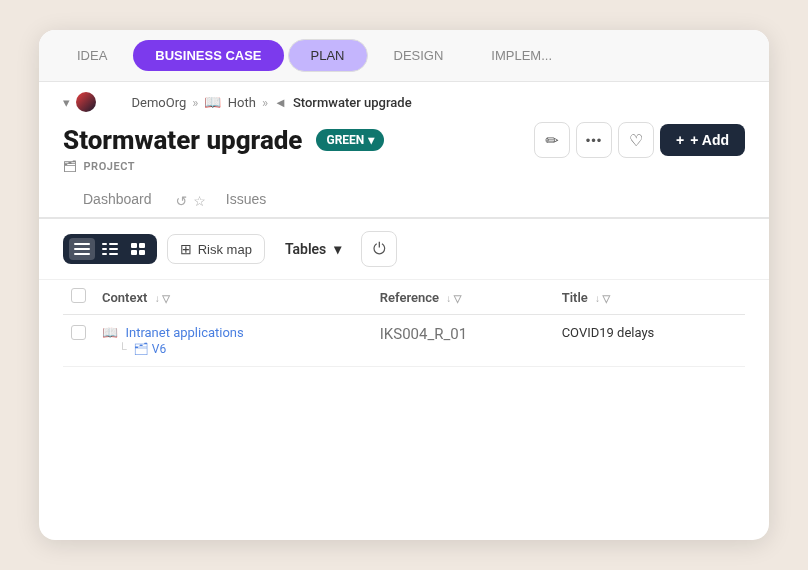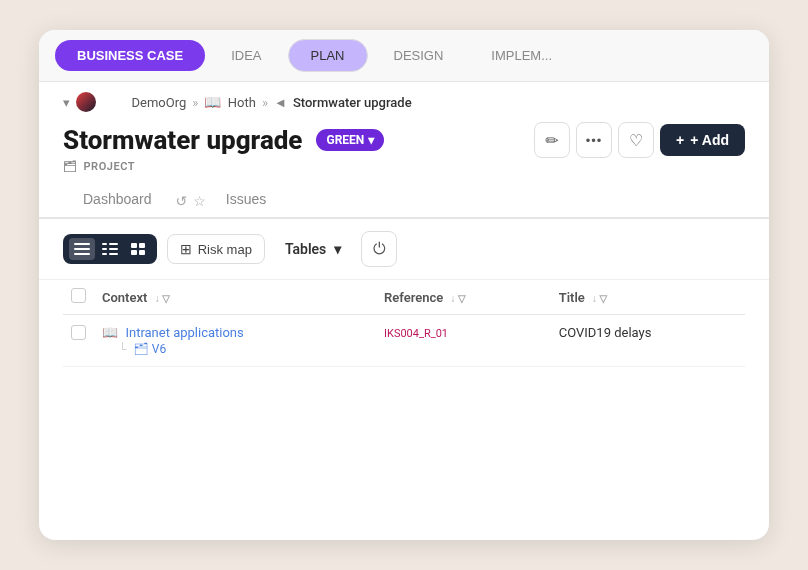--- a/index.html
+++ b/index.html
@@ -93,21 +93,21 @@
       align-items: center;
       padding: 6px 24px 2px;
       gap: 14px;
     }
     .project-title {
       font-size: 26px;
       font-weight: 800;
       color: #1a1a1a;
     }
     .status-badge {
-      background: #6d28d9;
+      background: #0f766e;
       color: #fff;
       font-size: 12px;
       font-weight: 700;
       padding: 4px 10px;
       border-radius: 12px;
       display: flex;
       align-items: center;
       gap: 4px;
       cursor: pointer;
     }
@@ -321,41 +321,41 @@
     .sub-context {
       display: flex;
       align-items: center;
       gap: 3px;
       color: #4a7fe0;
       font-size: 12px;
       margin-top: 2px;
       padding-left: 16px;
     }
     .ref-link {
-      color: #be185d;
+      color: #737373;
       text-decoration: none;
-      font-size: 11px;
+      font-size: 15px;
     }
     .title-text {
       color: #333;
       font-size: 13px;
     }
     .tree-line {
       color: #ccc;
       margin-right: 4px;
     }
   </style>
 </head>
 <body>
 
 <div class="window">
 
   <div class="top-nav">
+    <button class="nav-tab">IDEA</button>
     <button class="nav-tab active">BUSINESS CASE</button>
-    <button class="nav-tab">IDEA</button>
     <button class="nav-tab plan">PLAN</button>
     <button class="nav-tab">DESIGN</button>
     <button class="nav-tab">IMPLEM...</button>
   </div>
 
   <div class="breadcrumb-row">
     <span style="color:#888; cursor:pointer;">▾</span>
     <span class="breadcrumb-org-icon"></span>
     <span style="cursor:pointer;padding-left:28px;">DemoOrg</span>
     <span class="breadcrumb-sep">»</span>

